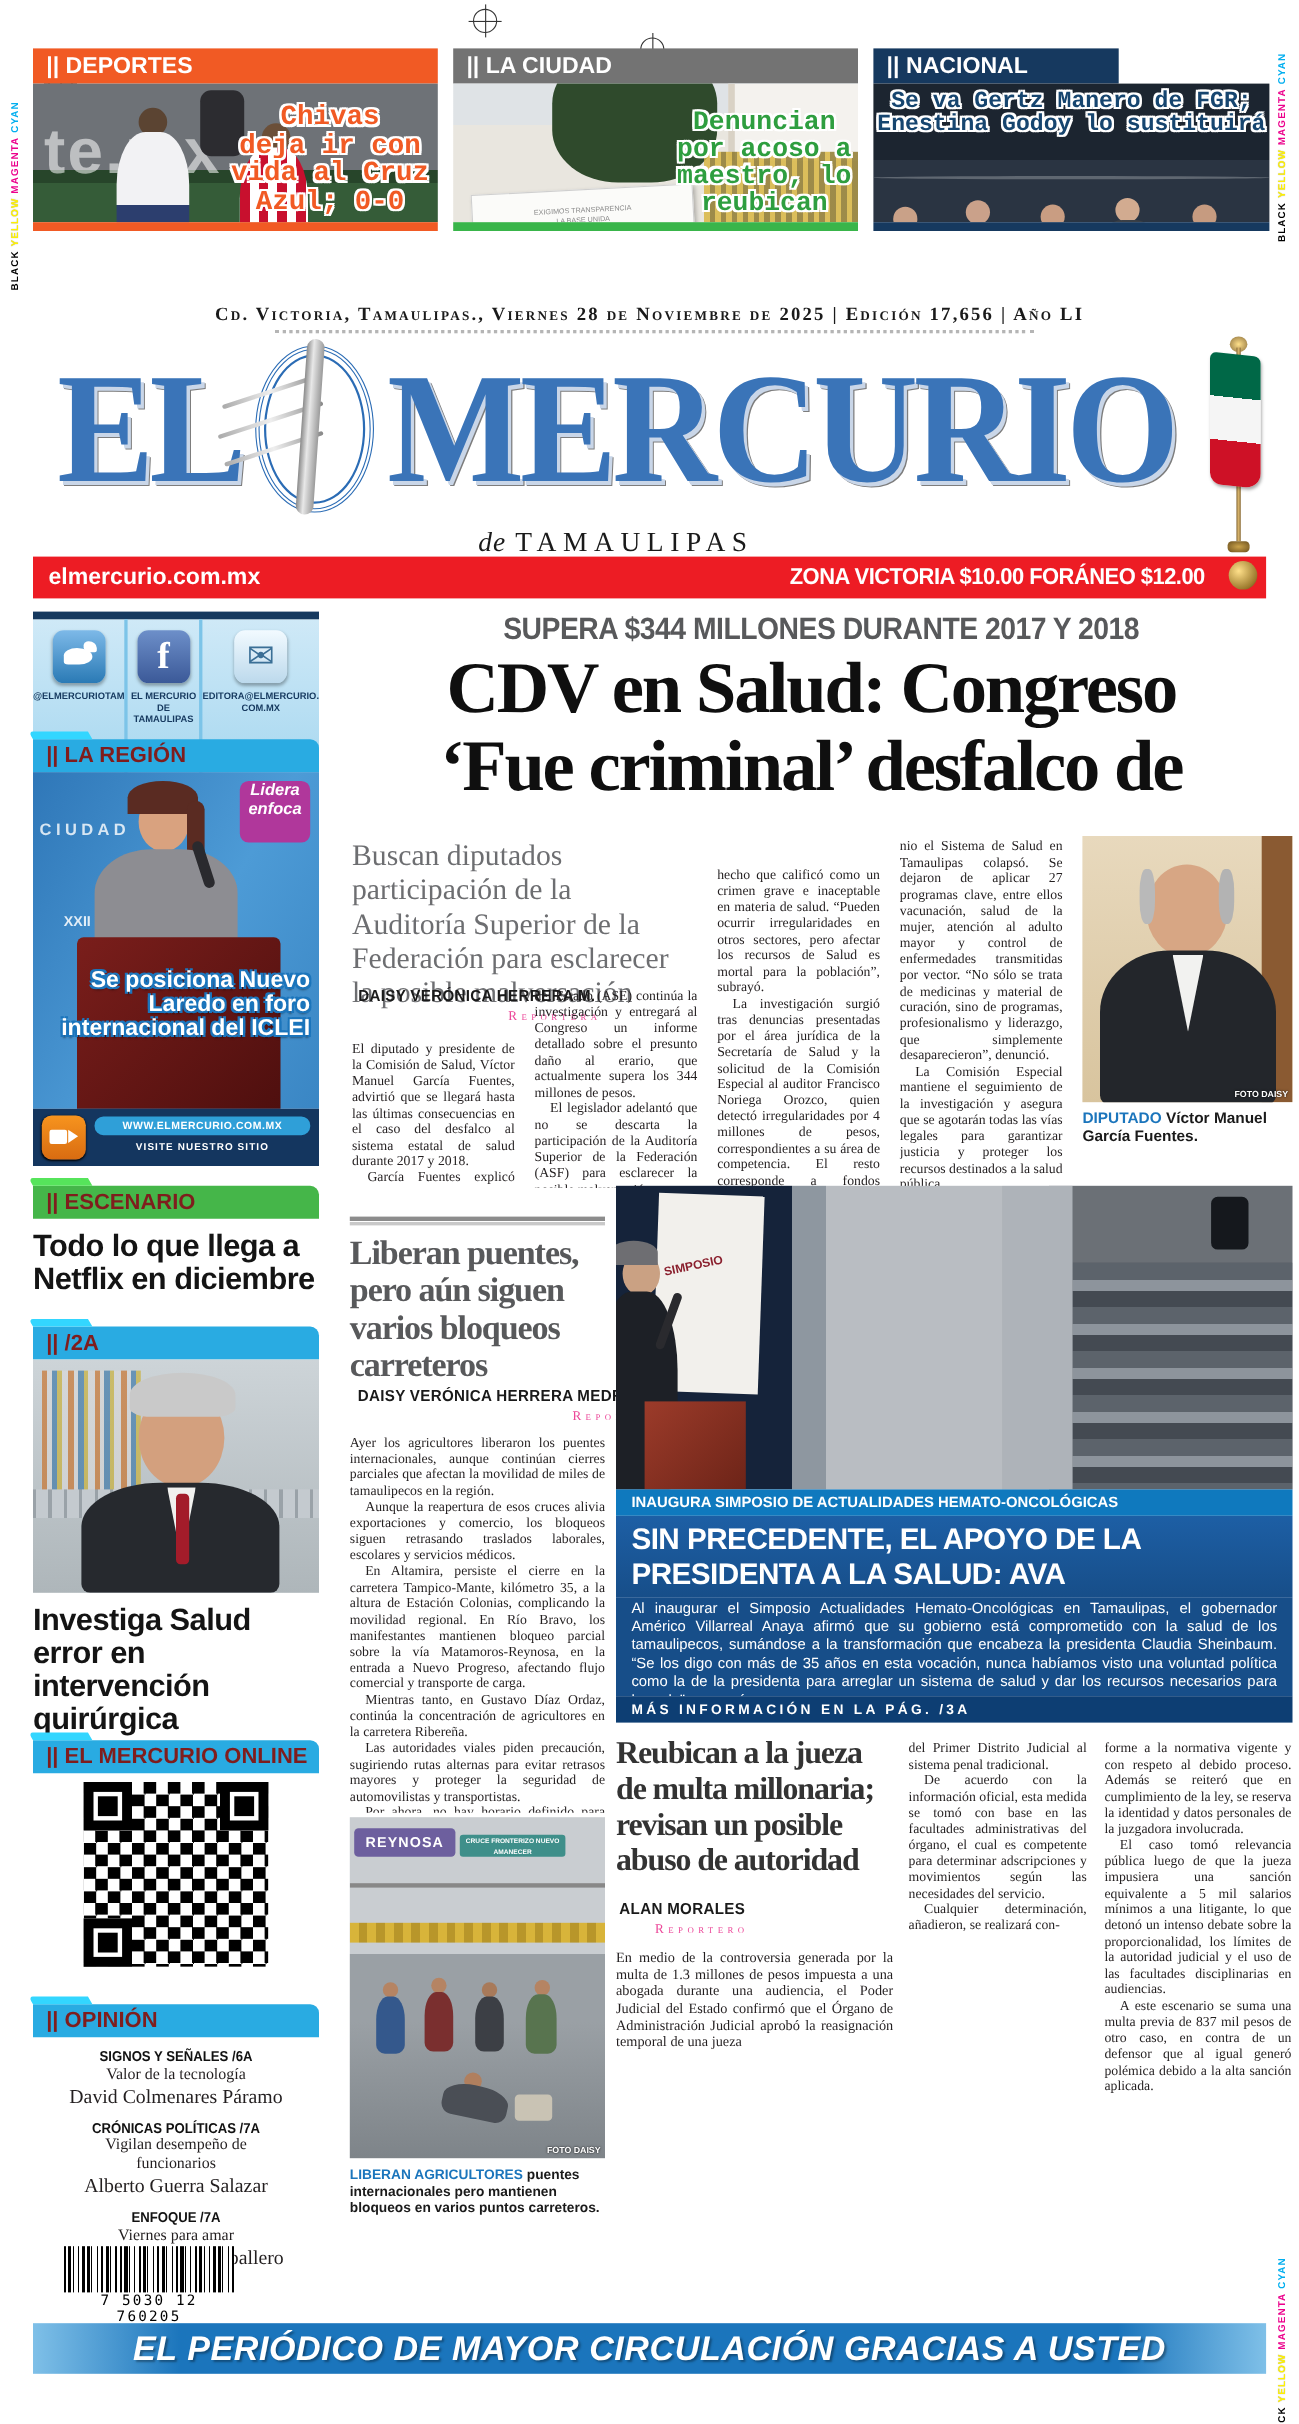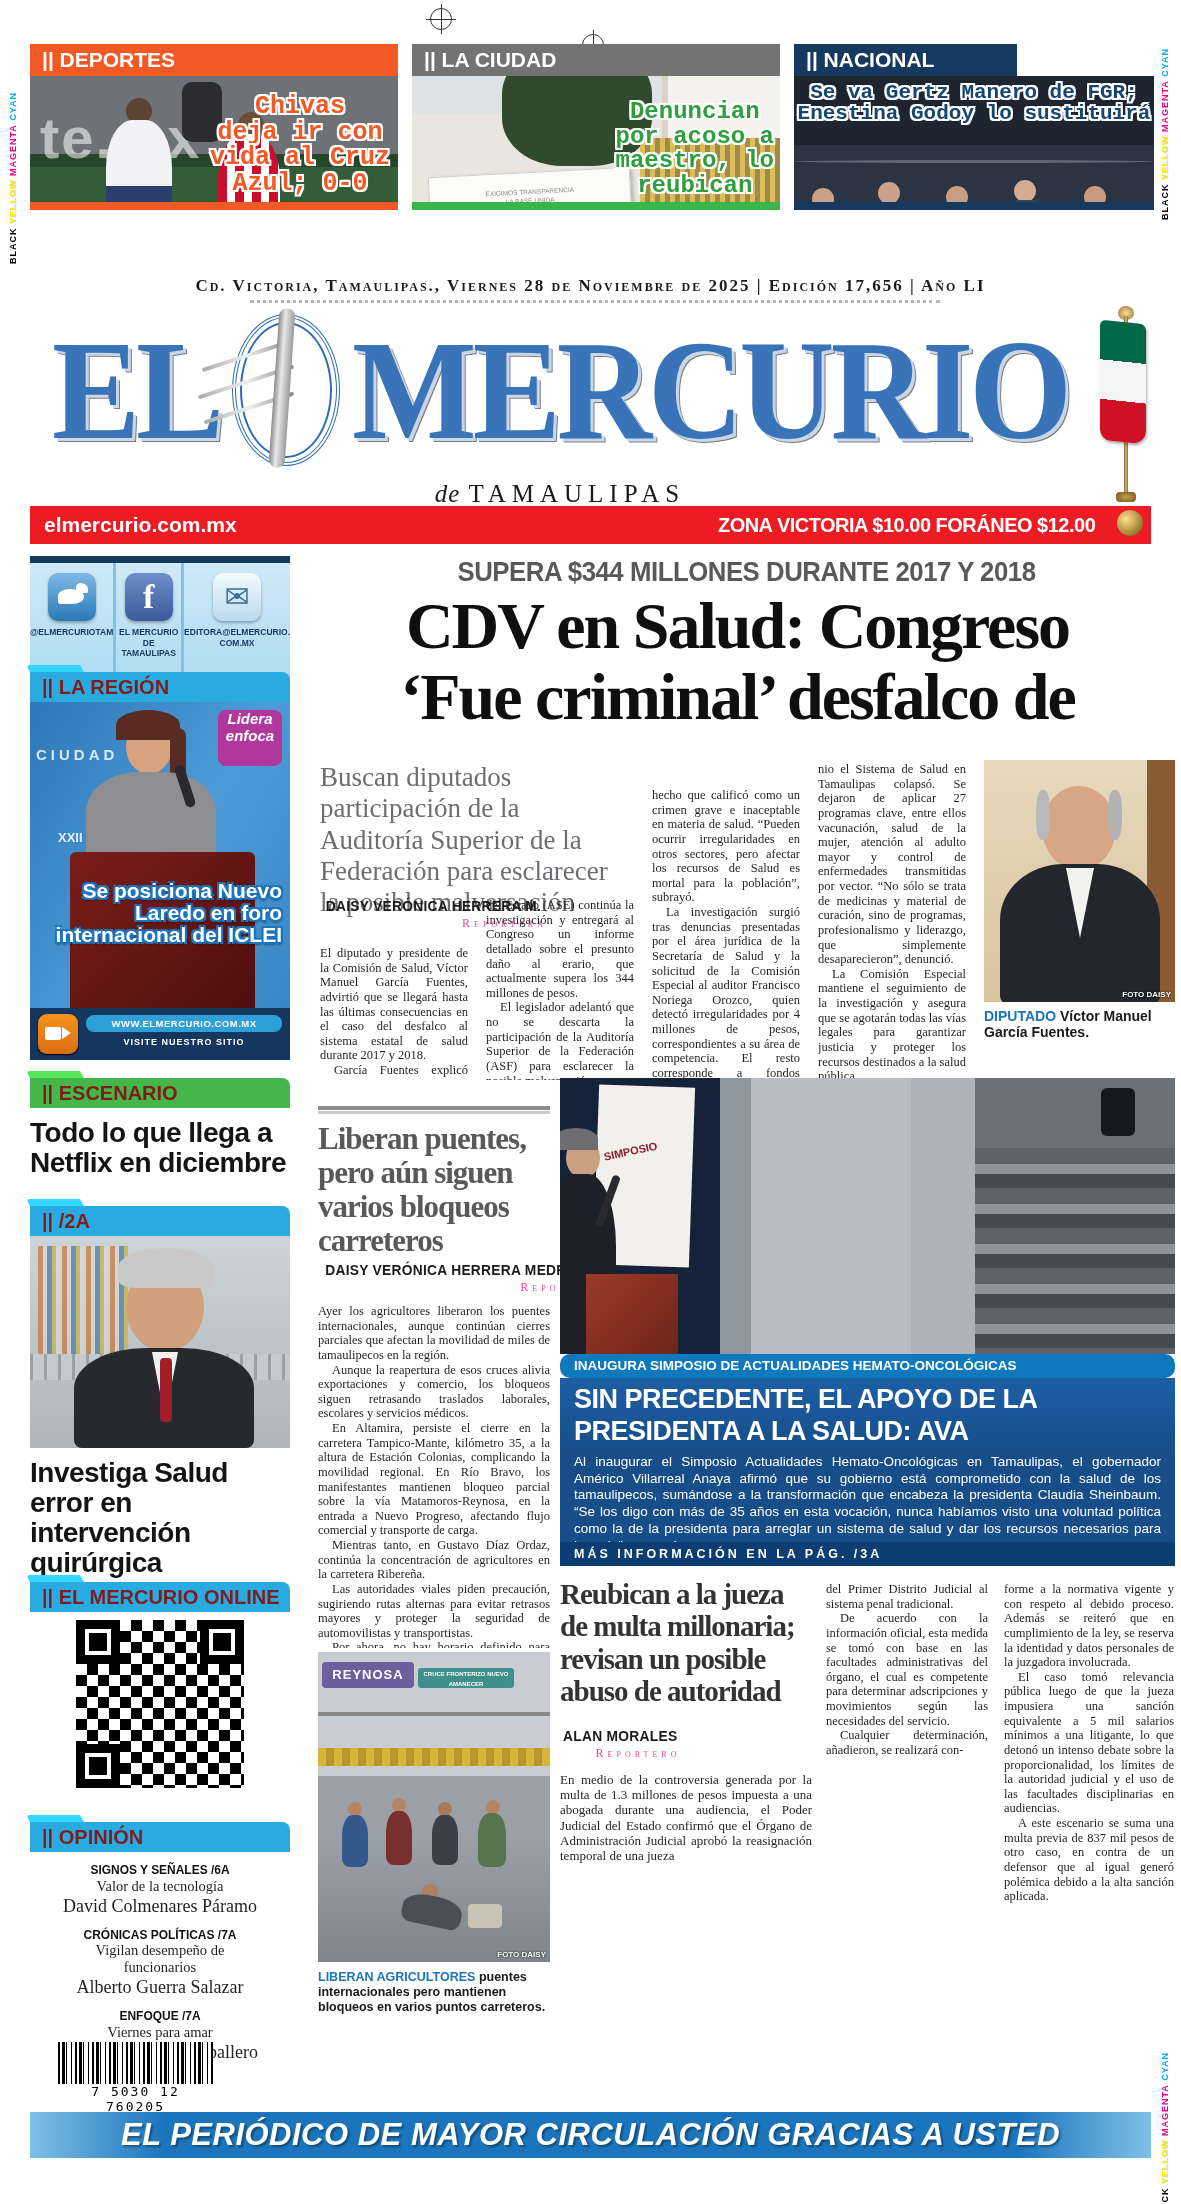--- a/index.html
+++ b/index.html
@@ -113,21 +113,21 @@
   .bridgehead{position:absolute;left:318px;top:1122px;width:240px;font-family:"Liberation Serif",serif;
         font-weight:bold;color:#58595b;font-size:31px;line-height:1.1;letter-spacing:-1px;}
   .bridgehead p{margin:0;}
   .borderphoto{position:absolute;left:318px;top:1652px;width:232px;height:310px;overflow:hidden;background:linear-gradient(180deg,#c9cdd1 0 40%,#9aa0a5 40% 60%,#7e8489);}
   .bordercap{position:absolute;left:318px;top:1970px;width:232px;font:bold 12.5px "Liberation Sans",sans-serif;line-height:1.2;color:#1a1a1a;}
   .bordercap .lab{color:#1b75bc;}
   
   .simposio{position:absolute;left:560px;top:1078px;width:615px;height:488px;}
   .sim-photo{position:absolute;inset:0 0 auto 0;height:276px;overflow:hidden;background:linear-gradient(90deg,#15233a 0 26%,#8e97a0 26% 31%,#b9bdc2 31% 64%,#6b7076 64%);}
   .sim-kicker{position:absolute;top:276px;left:0;right:0;height:24px;background:#0f79be;color:#fff;
-        font:bold 13.5px "Liberation Sans",sans-serif;line-height:24px;padding-left:14px;border-radius:10px;}
+        font:bold 13.5px "Liberation Sans",sans-serif;line-height:24px;padding-left:14px;}
   .sim-headarea{position:absolute;top:300px;left:0;right:0;height:74px;background:linear-gradient(180deg,#1d5fa5,#174e89);
         color:#fff;font:bold 27px "Liberation Sans",sans-serif;line-height:1.18;padding:6px 14px;box-sizing:border-box;letter-spacing:-.5px;}
   .sim-headarea p{margin:0;}
   .sim-body{position:absolute;top:374px;left:0;right:0;height:90px;background:#174e89;color:#fff;
         font:500 13.5px "Liberation Sans",sans-serif;line-height:1.24;padding:2px 14px;box-sizing:border-box;text-align:justify;}
   .sim-more{position:absolute;top:464px;left:0;right:0;height:24px;background:#0d3e73;color:#fff;
         font:bold 12.5px "Liberation Sans",sans-serif;line-height:24px;letter-spacing:3px;padding-left:14px;}
   
   .juezahead{position:absolute;left:560px;top:1578px;width:255px;font-family:"Liberation Serif",serif;font-weight:bold;
         color:#333;font-size:29px;line-height:1.12;letter-spacing:-1px;}

